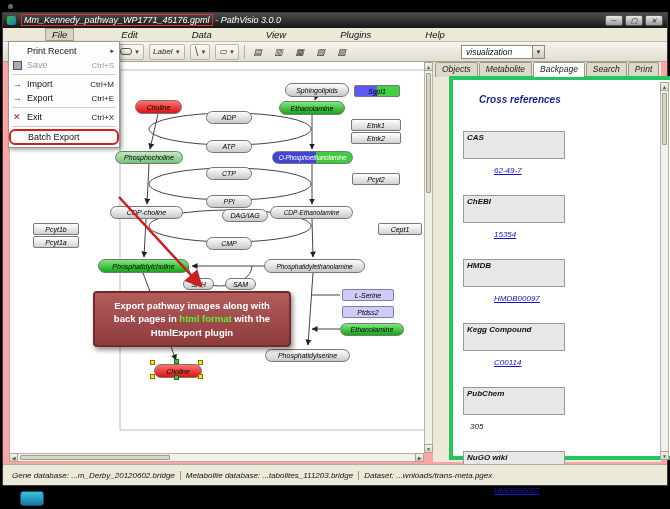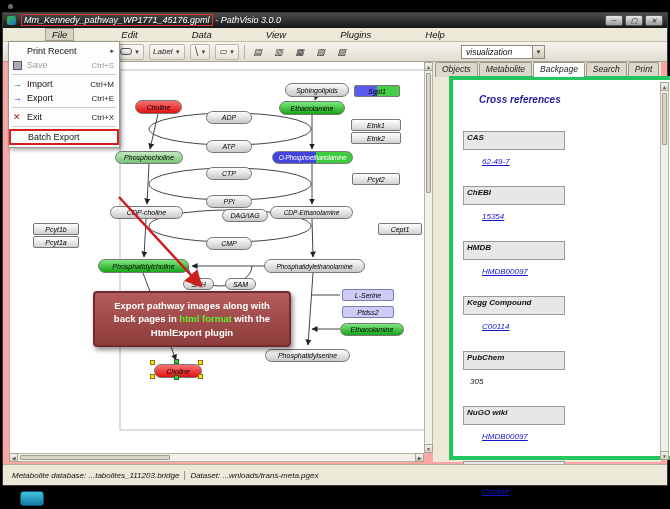--- a/index.html
+++ b/index.html
@@ -38,21 +38,21 @@
   .vis-combo{position:absolute;left:458px;top:3px;}
 
   
   .filemenu{position:absolute;left:8px;top:41px;width:112px;background:#fdfdfd;border:1px solid #9b988a;box-shadow:2px 2px 4px rgba(0,0,0,.35);z-index:30;padding:2px 0;}
   .fm-item{display:flex;align-items:center;height:14px;padding:0 5px 0 4px;font-size:9px;color:#111;}
   .fm-icon{width:14px;flex:none;display:flex;align-items:center;}
   .fm-label{flex:1;white-space:nowrap;}
   .fm-short{font-size:8px;color:#222;margin-left:4px;}
   .fm-item.disabled .fm-label,.fm-item.disabled .fm-short{color:#9a9a9a;}
   .fm-sep{height:1px;background:#cfccbe;margin:2px 3px;}
-  .fm-item.batch{outline:2px solid #d22020;outline-offset:-1px;border-radius:0;margin:3px 1px 1px 1px;}
+  .fm-item.batch{outline:2px solid #d22020;outline-offset:-1px;border-radius:5px;margin:3px 1px 1px 1px;}
   .mi-page{width:8px;height:10px;background:#fff;border:1px solid #777;}
   .mi-folder{width:11px;height:8px;background:#edc círc?}
   .mi-folder{width:11px;height:8px;background:#eec95d;border:1px solid #99761e;}
   .mi-disk{width:9px;height:9px;background:#aab;border:1px solid #556;}
   .mi-arrow-in{color:#1b8a1b;font-size:9px;line-height:9px;}
   .mi-arrow-out{color:#1b4fd0;font-size:9px;line-height:9px;}
   .mi-print{width:10px;height:7px;background:#c9c9c9;border:1px solid #666;border-top:3px solid #eee;}
   .mi-exit{color:#b02020;font-size:9px;line-height:9px;}
   .fm-sub{font-size:7px;color:#333;margin-left:2px;}
 
@@ -79,22 +79,22 @@
 
   
   .sidepanel{position:absolute;left:430px;top:49px;width:228px;height:400px;background:#ece9d8;}
   .tabs{position:absolute;left:0;top:0;height:15px;display:flex;gap:1px;padding-left:2px;}
   .tab{font-size:8.5px;padding:1px 6px;background:#dcd8ca;border:1px solid #9b988a;border-bottom:none;border-radius:2px 2px 0 0;color:#222;}
   .tab.active{background:#fff;position:relative;z-index:2;}
   .panel-body{position:absolute;left:16px;top:14px;width:226px;height:384px;background:#fff;border:4px solid #22c55e;}
   .bp-heading{margin:14px 0 0 26px;font-size:10px;font-weight:bold;color:#22229a;}
   .bp-section{margin:18px 0 0 10px;}
   .bp-section.first{margin-top:26px;}
-  .bp-header{width:102px;height:19px;background:#e7e7e7;border:1px solid #9a9a9a;font-size:8px;font-weight:bold;line-height:12px;padding-left:3px;color:#111;}
-  .bp-link{display:inline-block;margin:4px 0 0 7px;font-size:8px;color:#1414cc;text-decoration:underline;padding-left:12px;}
+  .bp-header{width:102px;height:28px;background:#e7e7e7;border:1px solid #9a9a9a;font-size:8px;font-weight:bold;line-height:12px;padding-left:3px;color:#111;}
+  .bp-link{display:inline-block;margin:4px 0 0 19px;font-size:8px;color:#1414cc;text-decoration:underline;padding-left:12px;}
   .bp-plain{display:inline-block;margin:4px 0 0 7px;font-size:8px;color:#111;}
   .bp-footer{margin:16px 0 0 10px;font-size:9.5px;font-weight:bold;color:#000;}
 
   
   .statusbar{position:absolute;left:0;top:451px;width:100%;height:21px;background:#ece9d8;border-top:1px solid #b4b09e;display:flex;align-items:center;padding-left:4px;}
   .status-seg{font-size:8px;color:#111;padding:0 5px;white-space:nowrap;}
   .status-seg + .status-seg{border-left:1px solid #9c9887;}
 
   
   .annot{position:absolute;left:0;top:0;z-index:40;pointer-events:none;}
@@ -298,20 +298,21 @@
 
         <div class="scroll-v" style="right:2px;top:2px;height:378px;position:absolute">
           <div class="sb-arrow" style="left:-1px;top:-1px">▲</div>
           <div class="sb-thumb" style="left:1px;top:10px;width:5px;height:52px"></div>
           <div class="sb-arrow" style="left:-1px;bottom:-1px">▼</div>
         </div>
       </div>
     </div>
 
     <div class="statusbar">
+      <span class="status-seg">Gene database: ...m_Derby_20120602.bridge</span>
       <span class="status-seg">Metabolite database: ...tabolites_111203.bridge</span>
       <span class="status-seg">Dataset: ...wnloads/trans-meta.pgex</span>
     </div>
   </div>
 
   <div class="filemenu">
     <div class="fm-item">
       <span class="fm-icon"></span>
       <span class="fm-label">Print Recent</span>
       <span class="fm-sub">▸</span>

